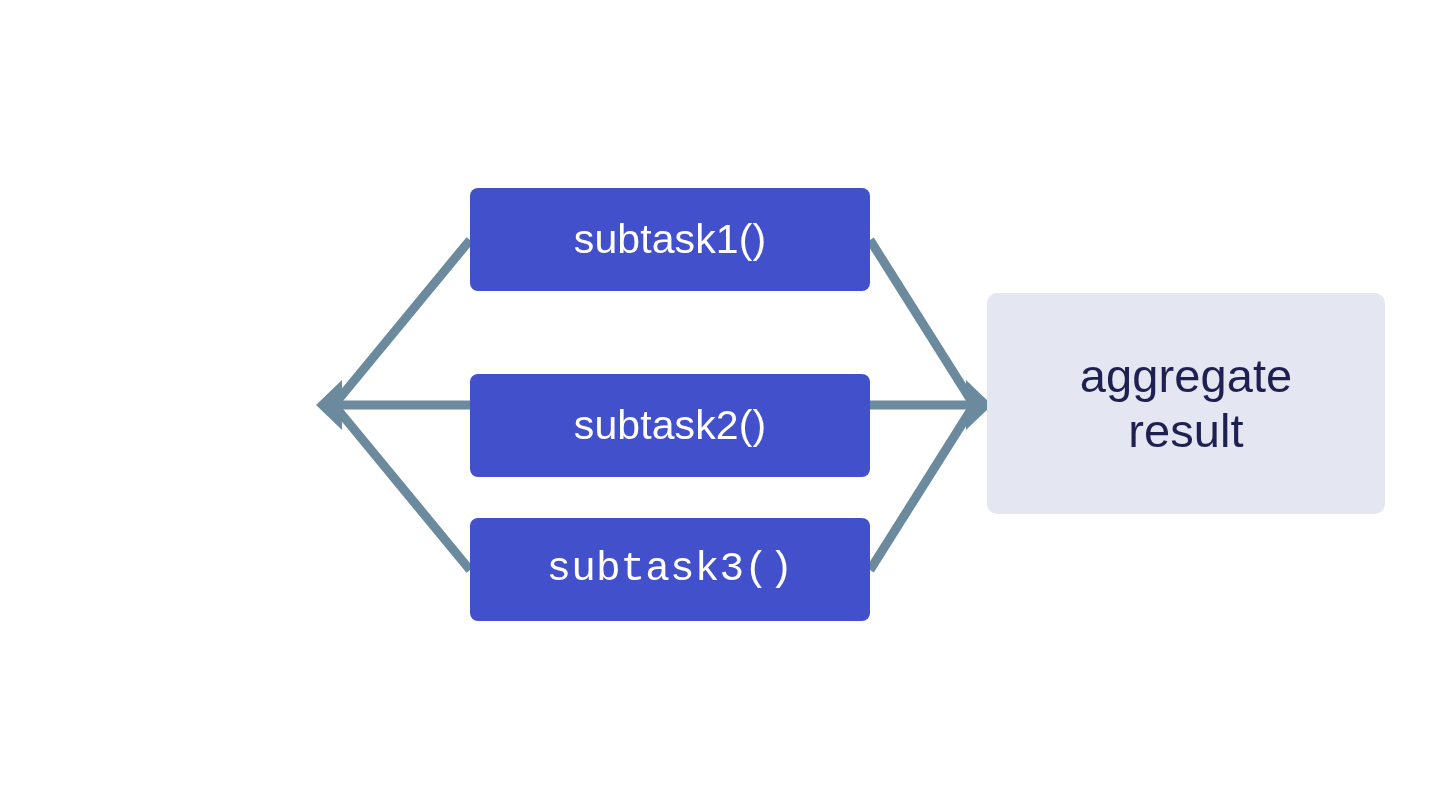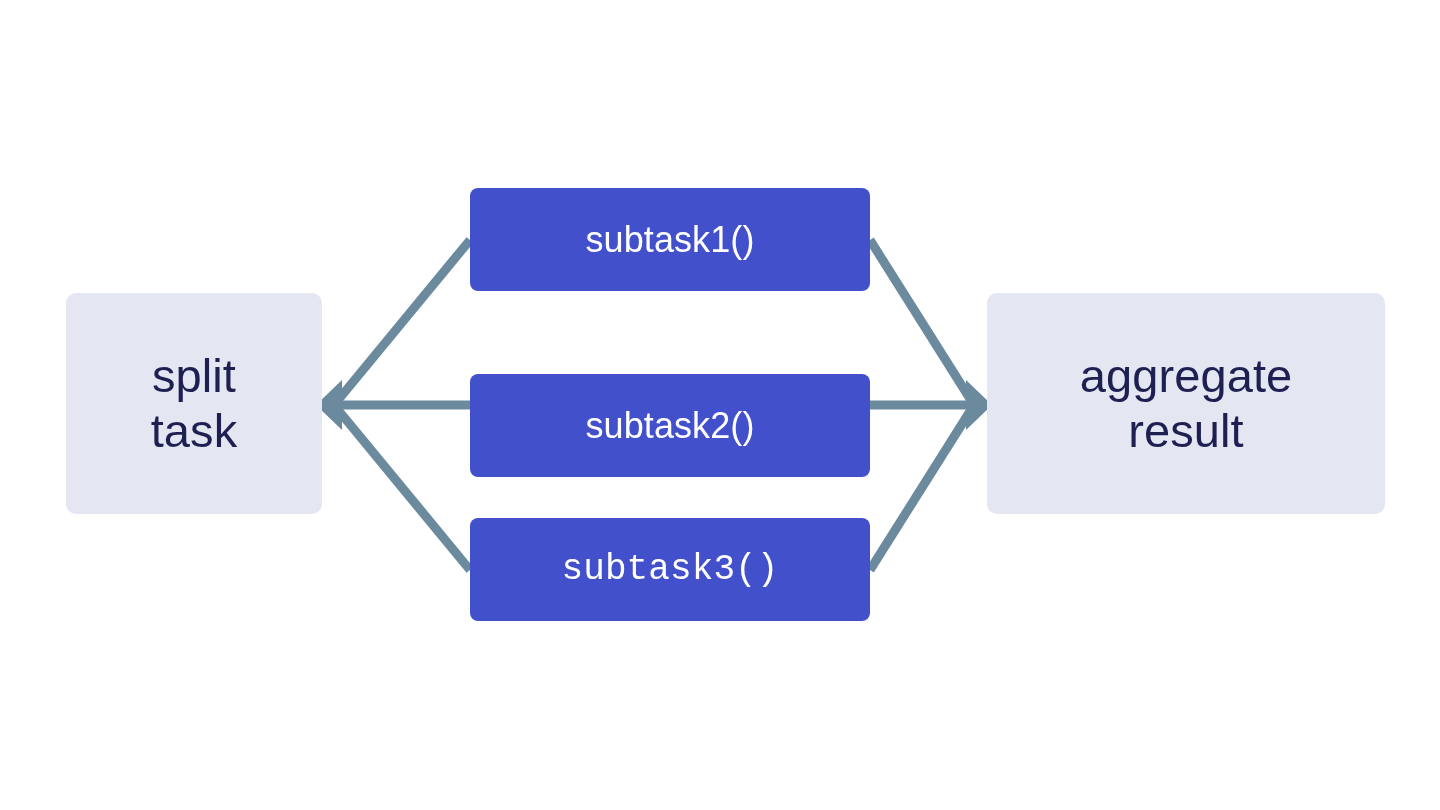--- a/index.html
+++ b/index.html
@@ -50,21 +50,21 @@
     line-height: 1.17;
     font-weight: 400;
     letter-spacing: 0.1px;
   }
   .node-task {
     background: #4350cc;
     border-radius: 8px;
   }
   .node-task .node-label {
     color: #ffffff;
-    font-size: 36px;
+    font-size: 41px;
     line-height: 1;
     font-weight: 400;
     letter-spacing: 0.1px;
   }
   #node-split      { left: 66px;  top: 293px; width: 256px; height: 221px; }
   #node-aggregate  { left: 987px; top: 293px; width: 398px; height: 221px; }
   #node-subtask-1  { left: 470px; top: 188px; width: 400px; height: 103px; }
   #node-subtask-2  { left: 470px; top: 374px; width: 400px; height: 103px; }
   #node-subtask-3  { left: 470px; top: 518px; width: 400px; height: 103px; font-family: Liberation Mono, monospace; }
 </style>
@@ -84,24 +84,20 @@
 
     <g>
       <line x1="870" y1="240" x2="974" y2="405" stroke="#6b8a9e" stroke-width="9" stroke-linecap="butt"></line>
       <line x1="870" y1="405" x2="974" y2="405" stroke="#6b8a9e" stroke-width="9" stroke-linecap="butt"></line>
       <line x1="870" y1="570" x2="974" y2="405" stroke="#6b8a9e" stroke-width="9" stroke-linecap="butt"></line>
       <polygon points="992,405 966,380 966,430" fill="#6b8a9e"></polygon>
     </g>
 
   </svg>
 
-  <div class="node node-endpoint" id="node-split">
-    <span class="node-label">split
-task</span>
-  </div>
 
   <div class="node node-task" id="node-subtask-1">
     <span class="node-label">subtask1()</span>
   </div>
 
   <div class="node node-task" id="node-subtask-2">
     <span class="node-label">subtask2()</span>
   </div>
 
   <div class="node node-task" id="node-subtask-3">

